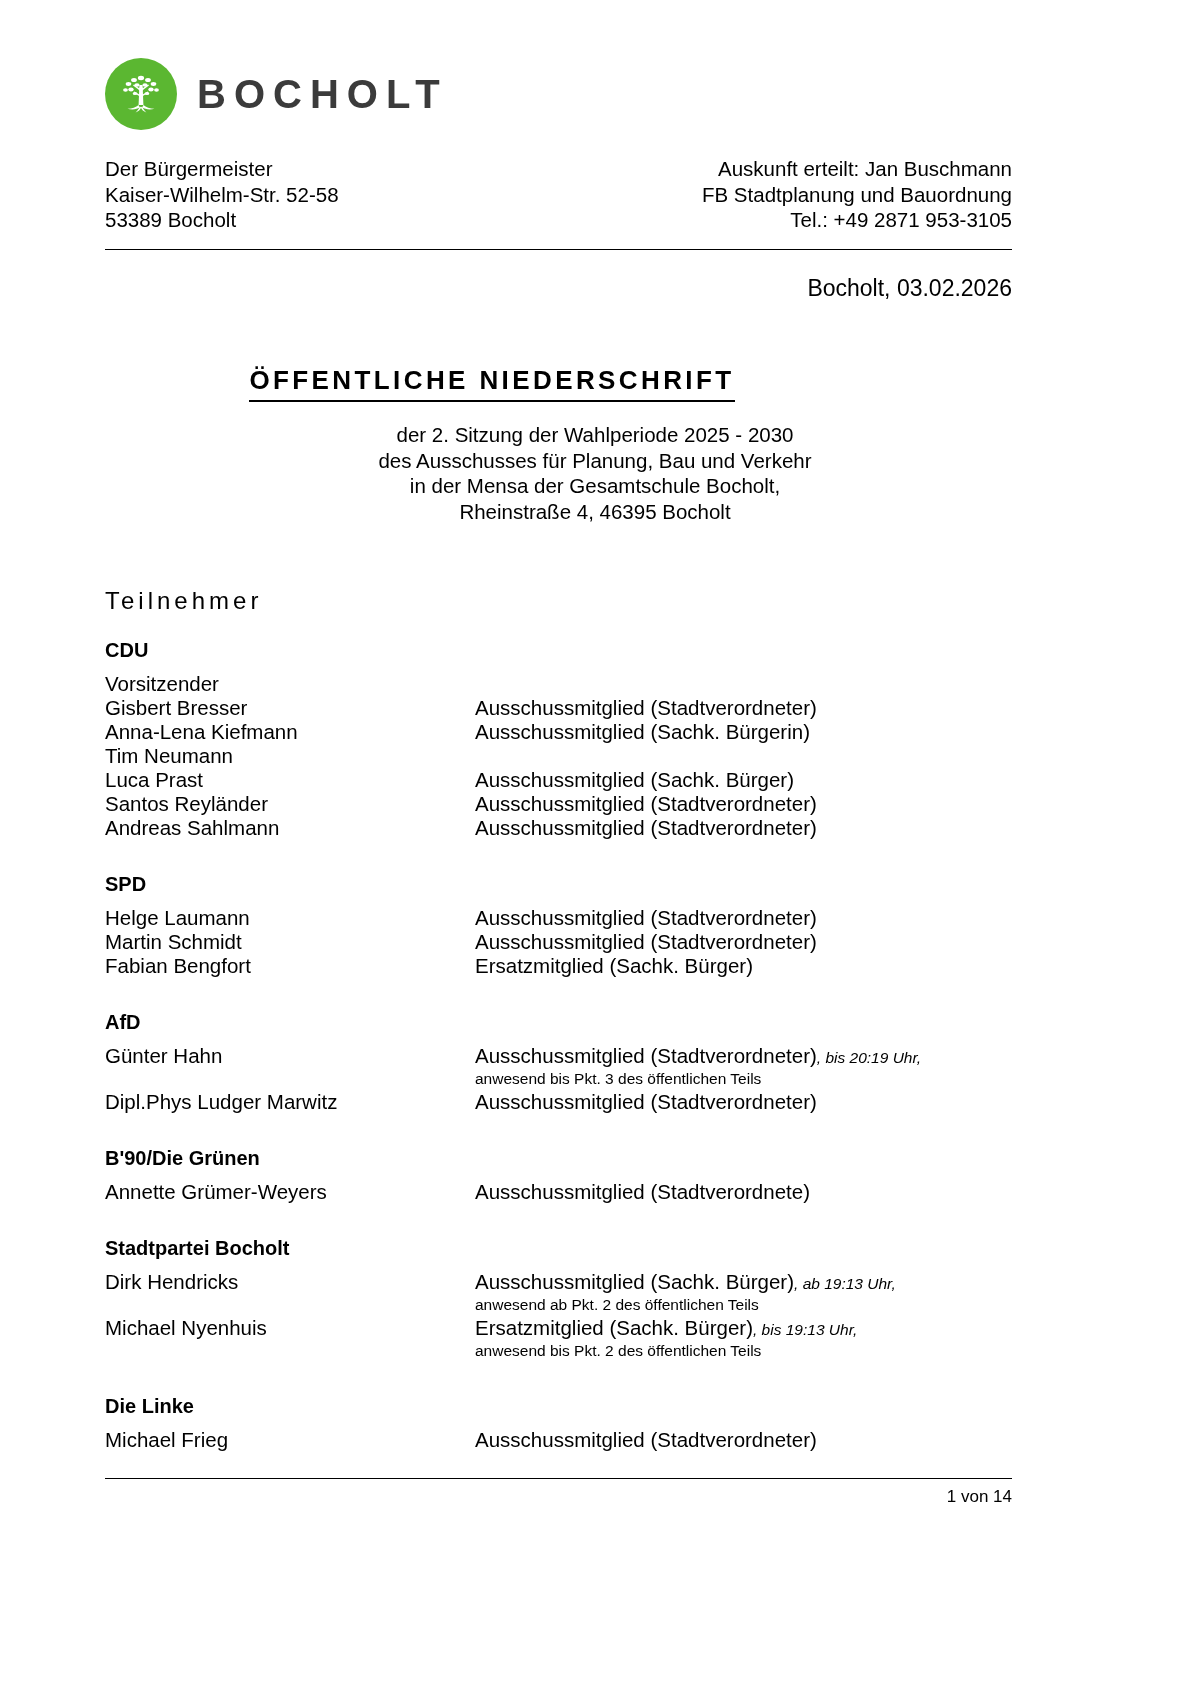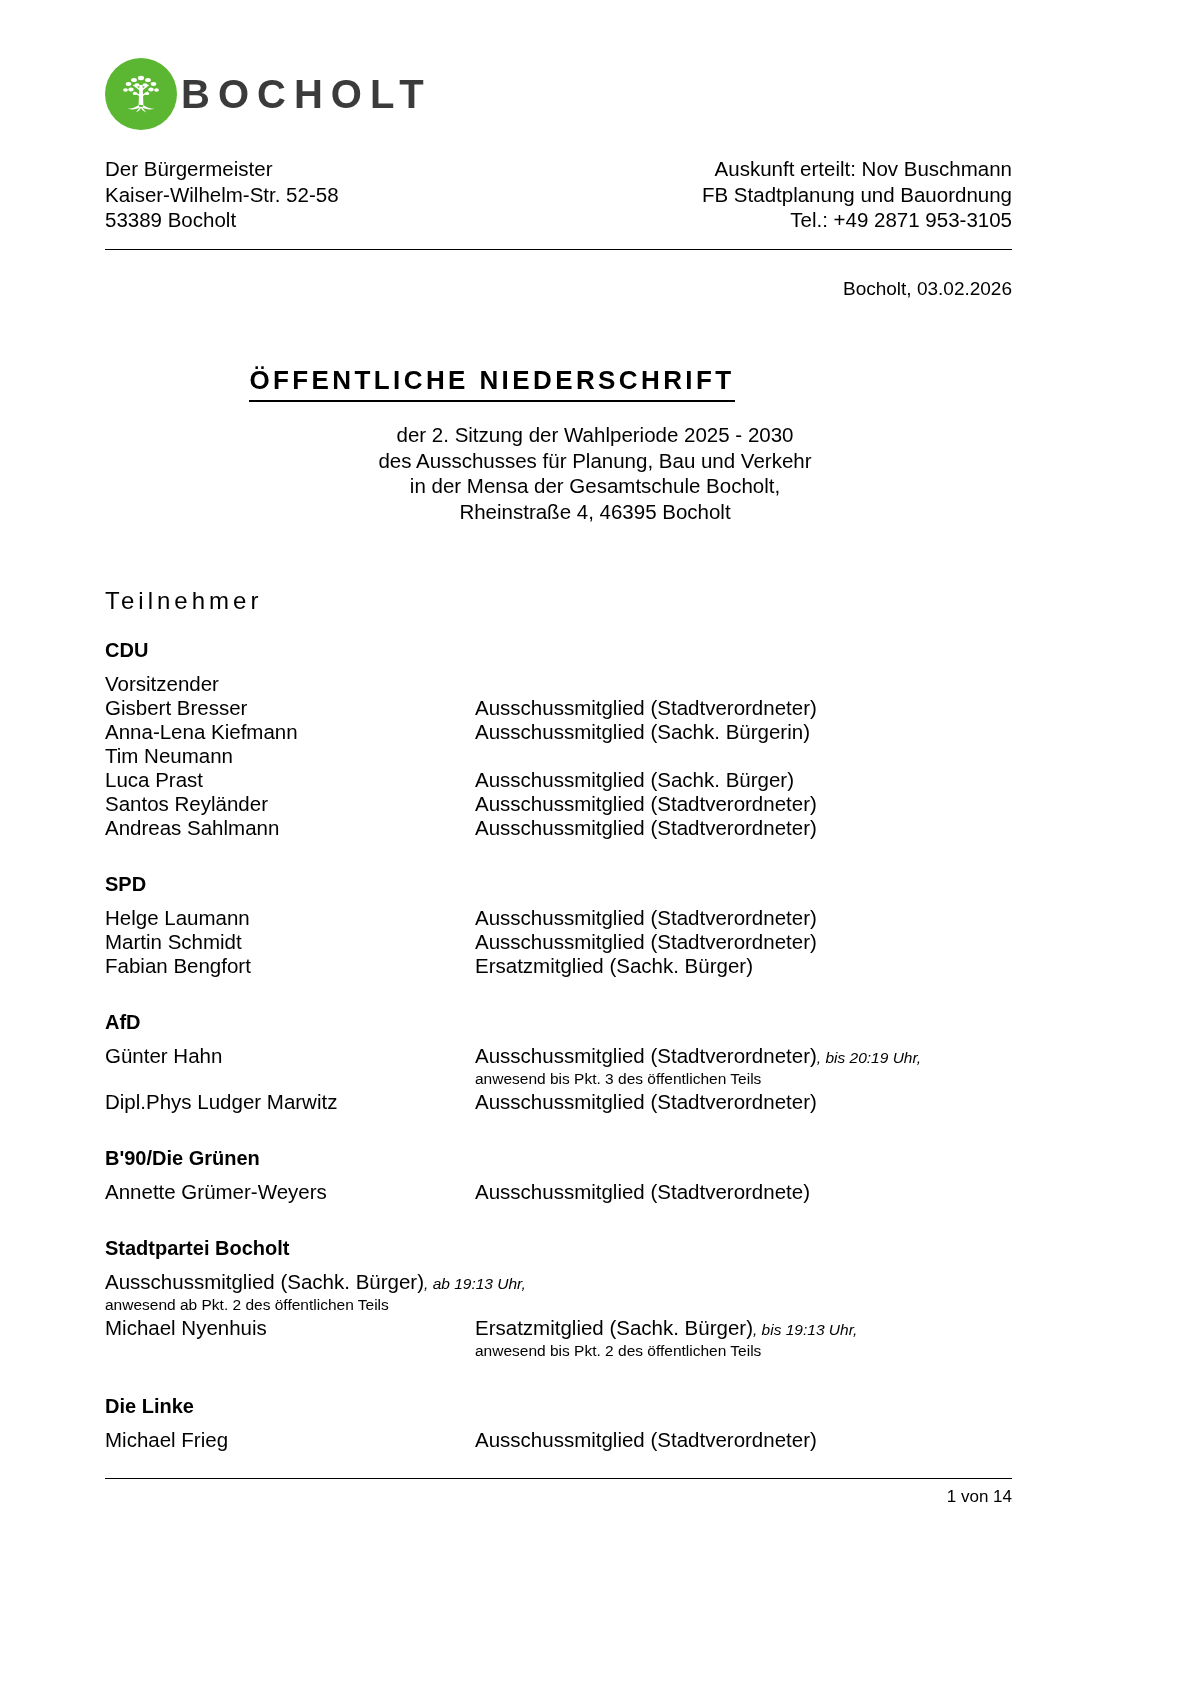--- a/index.html
+++ b/index.html
@@ -21,21 +21,21 @@
     padding: 0;
   }
 
   
   .logo-block {
     position: absolute;
     left: 105px;
     top: 58px;
     display: flex;
     align-items: center;
-    gap: 2px;
+    gap: 18px;
   }
   .logo-mark {
     width: 72px;
     height: 72px;
     border-radius: 50%;
     background: #5BB731;
     position: relative;
     flex: 0 0 auto;
     display: flex;
     align-items: center;
@@ -71,21 +71,21 @@
   }
   .rule-top { top: 249px; }
   .rule-bottom { top: 1478px; }
 
   .date-line {
     position: absolute;
     top: 276px;
     right: 178px;
     width: 600px;
     text-align: right;
-    font-size: 19px;
+    font-size: 23px;
     line-height: 25px;
   }
 
   
   .doc-title {
     position: absolute;
     top: 365px;
     left: 0;
     width: 984px;
     text-align: center;
@@ -209,21 +209,21 @@
     <div class="logo-word">BOCHOLT</div>
   </div>
 
   <div class="hdr hdr-left">
     <div>Der Bürgermeister</div>
     <div>Kaiser-Wilhelm-Str. 52-58</div>
     <div>53389 Bocholt</div>
   </div>
 
   <div class="hdr hdr-right">
-    <div>Auskunft erteilt: Nov Buschmann</div>
+    <div>Auskunft erteilt: Jan Buschmann</div>
     <div>FB Stadtplanung und Bauordnung</div>
     <div>Tel.: +49 2871 953-3105</div>
   </div>
 
   <div class="rule rule-top"></div>
 
   <div class="date-line">Bocholt, 03.02.2026</div>
 
   <div class="doc-title">
     <span>ÖFFENTLICHE NIEDERSCHRIFT</span>
@@ -297,20 +297,21 @@
       <div class="party">
         <div class="party-name">B'90/Die Grünen</div>
         <div class="member-row">
           <div class="m-name">Annette Grümer-Weyers</div>
           <div class="m-role"><span>Ausschussmitglied (Stadtverordnete)</span></div>
         </div>
       </div>
       <div class="party">
         <div class="party-name">Stadtpartei Bocholt</div>
         <div class="member-row">
+          <div class="m-name">Dirk Hendricks</div>
           <div class="m-role"><span>Ausschussmitglied (Sachk. Bürger)</span><span class="m-note">, ab 19:13 Uhr,</span><span class="m-note-line2">anwesend ab Pkt. 2 des öffentlichen Teils</span></div>
         </div>
         <div class="member-row">
           <div class="m-name">Michael Nyenhuis</div>
           <div class="m-role"><span>Ersatzmitglied (Sachk. Bürger)</span><span class="m-note">, bis 19:13 Uhr,</span><span class="m-note-line2">anwesend bis Pkt. 2 des öffentlichen Teils</span></div>
         </div>
       </div>
       <div class="party">
         <div class="party-name">Die Linke</div>
         <div class="member-row">

